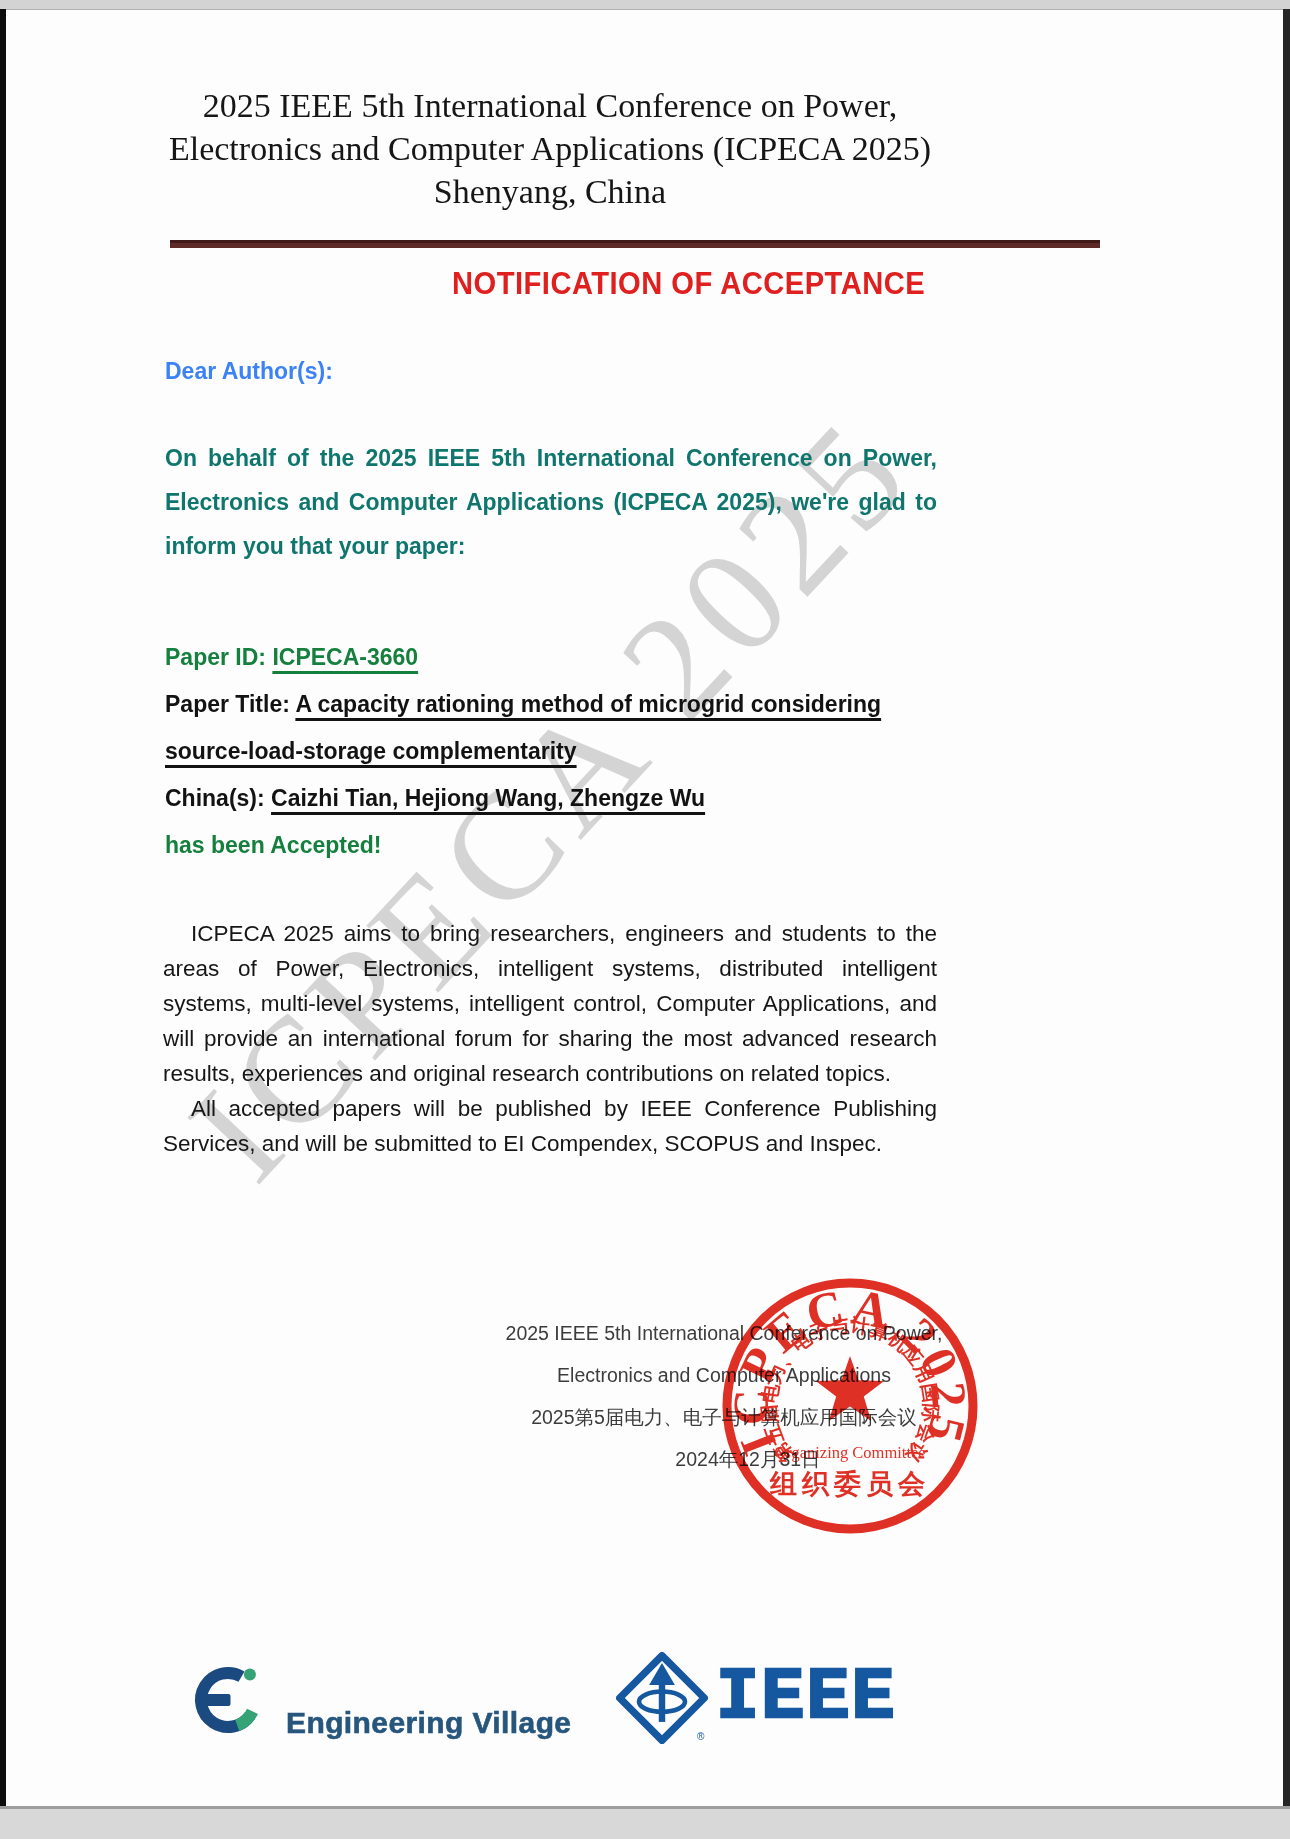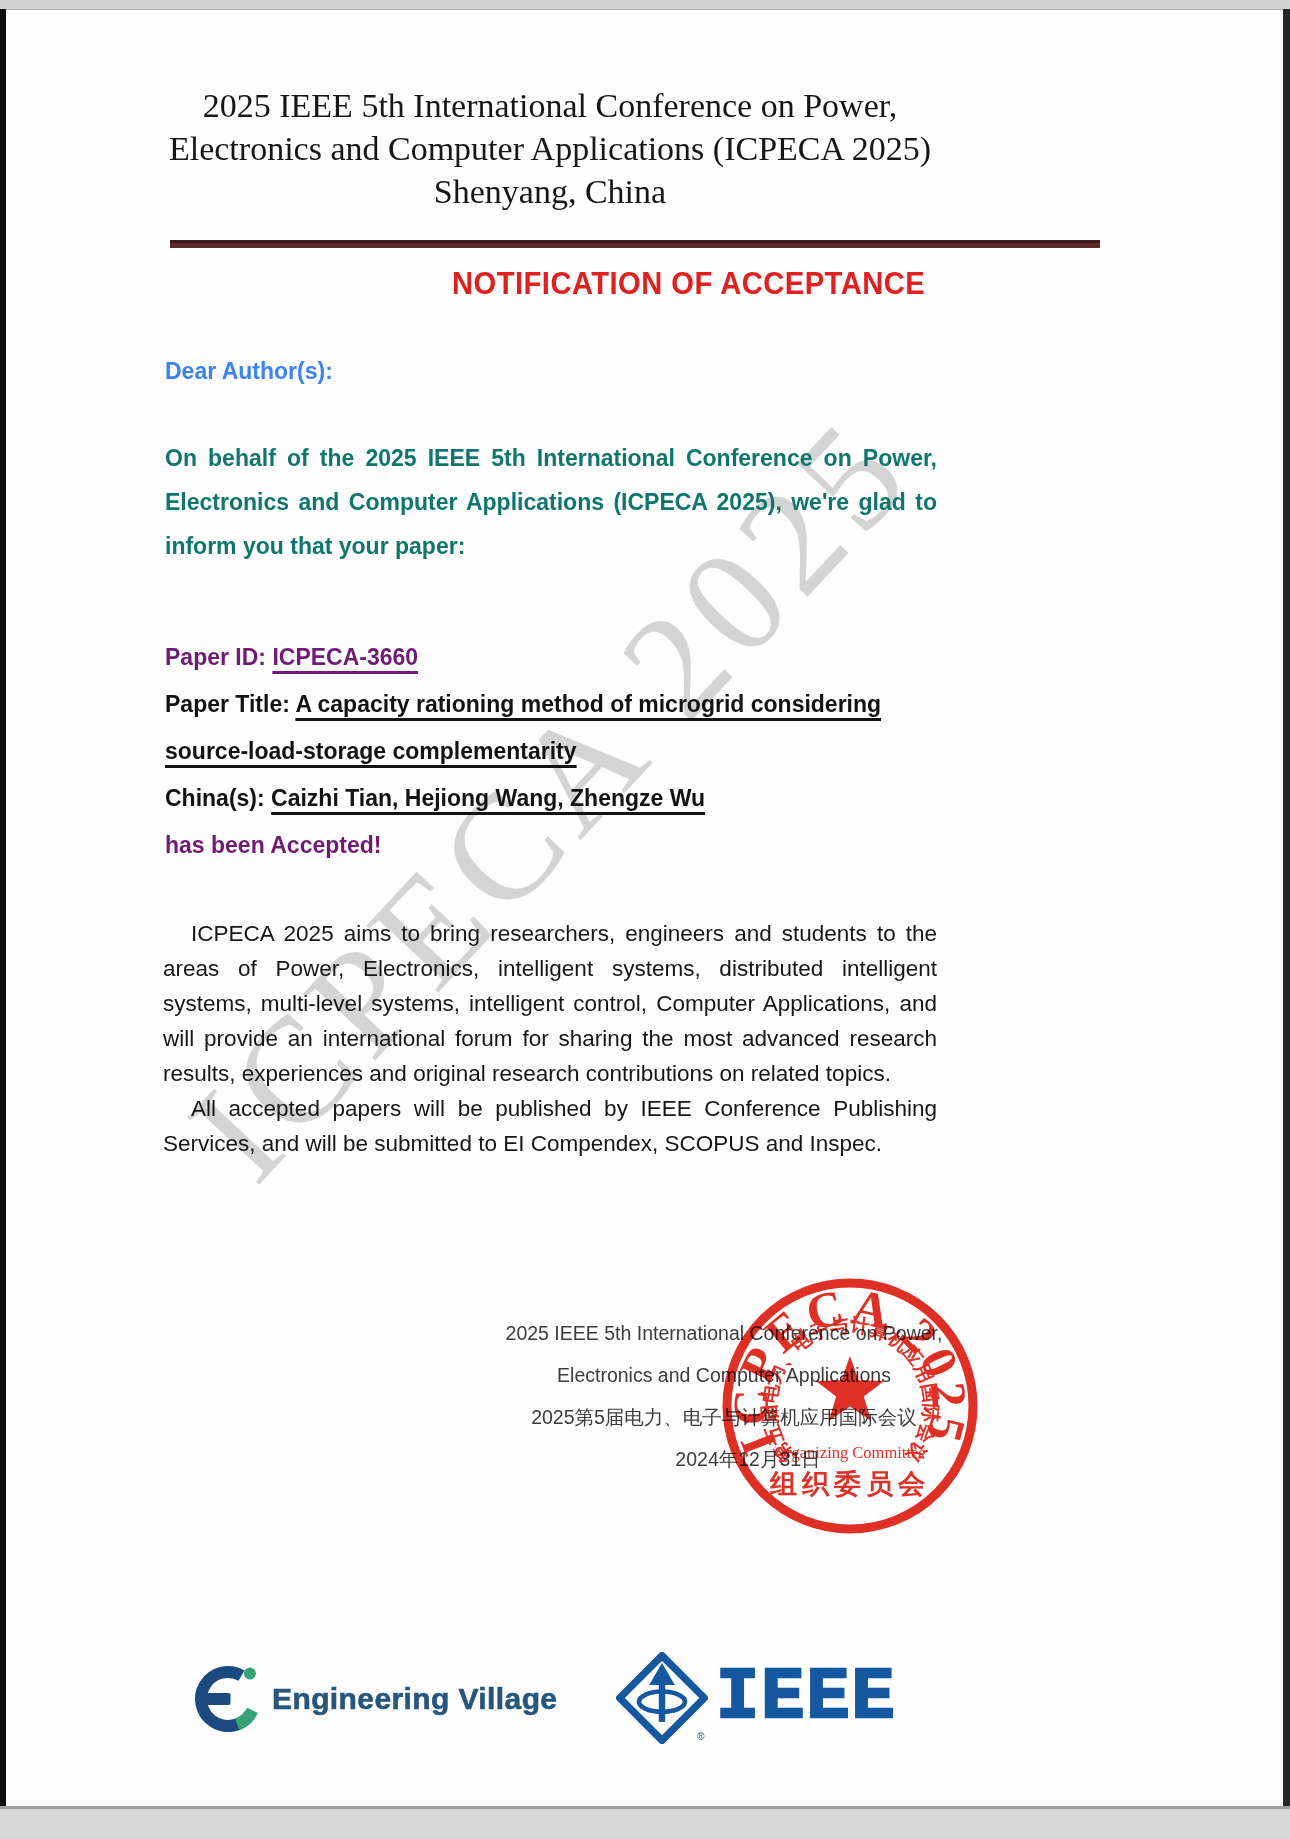--- a/index.html
+++ b/index.html
@@ -24,35 +24,35 @@
   .heading span{display:inline-block;transform:scaleX(.94);font-weight:700;font-size:31px;
                 color:#e0201f;letter-spacing:.5px;}
 
   .salutation{position:absolute;left:165px;top:358px;font-weight:700;font-size:23px;color:#3b82f6;}
 
   .intro{position:absolute;left:165px;top:436px;width:772px;font-weight:700;font-size:23px;
          line-height:44px;text-align:justify;color:#0f766e;}
 
   .paper{position:absolute;left:165px;top:634px;width:784px;font-weight:700;font-size:23px;
          line-height:47px;color:#121212;}
-  .paper .red{color:#701a75;}
+  .paper .red{color:#15803d;}
   .u{text-decoration:underline;text-decoration-thickness:3px;text-underline-offset:6px;}
 
   .bodytext{position:absolute;left:163px;top:916px;width:774px;font-size:22.5px;line-height:35px;
             text-align:justify;color:#161616;}
   .bodytext p{margin:0;text-indent:28px;}
 
   .signature{position:absolute;left:418px;top:1312px;width:612px;text-align:center;
              font-size:19.5px;line-height:42px;color:#3c3c3c;}
   .sig-date{transform:translateX(24px);}
 
   .stamp{position:absolute;left:700px;top:1256px;width:300px;height:300px;
          mix-blend-mode:multiply;opacity:.94;}
 
-  .ev-logo{position:absolute;left:192px;top:1658px;height:82px;display:flex;align-items:center;}
+  .ev-logo{position:absolute;left:192px;top:1658px;height:82px;display:flex;align-items:flex-end;gap:14px;}
   .ev-logo .ev-text{font-weight:700;font-size:30px;color:#27567d;letter-spacing:.4px;
                     -webkit-text-stroke:.6px #27567d;}
   .ieee-logo{position:absolute;left:616px;top:1650px;height:96px;display:flex;align-items:center;gap:8px;}
   .ieee-logo .ieee-text{font-weight:700;font-size:72px;color:#1558a0;letter-spacing:2px;font-family:Liberation Mono, monospace;
                         -webkit-text-stroke:2.5px #1558a0;}
 </style>
 </head>
 <body>
 
 <div class="screen">

